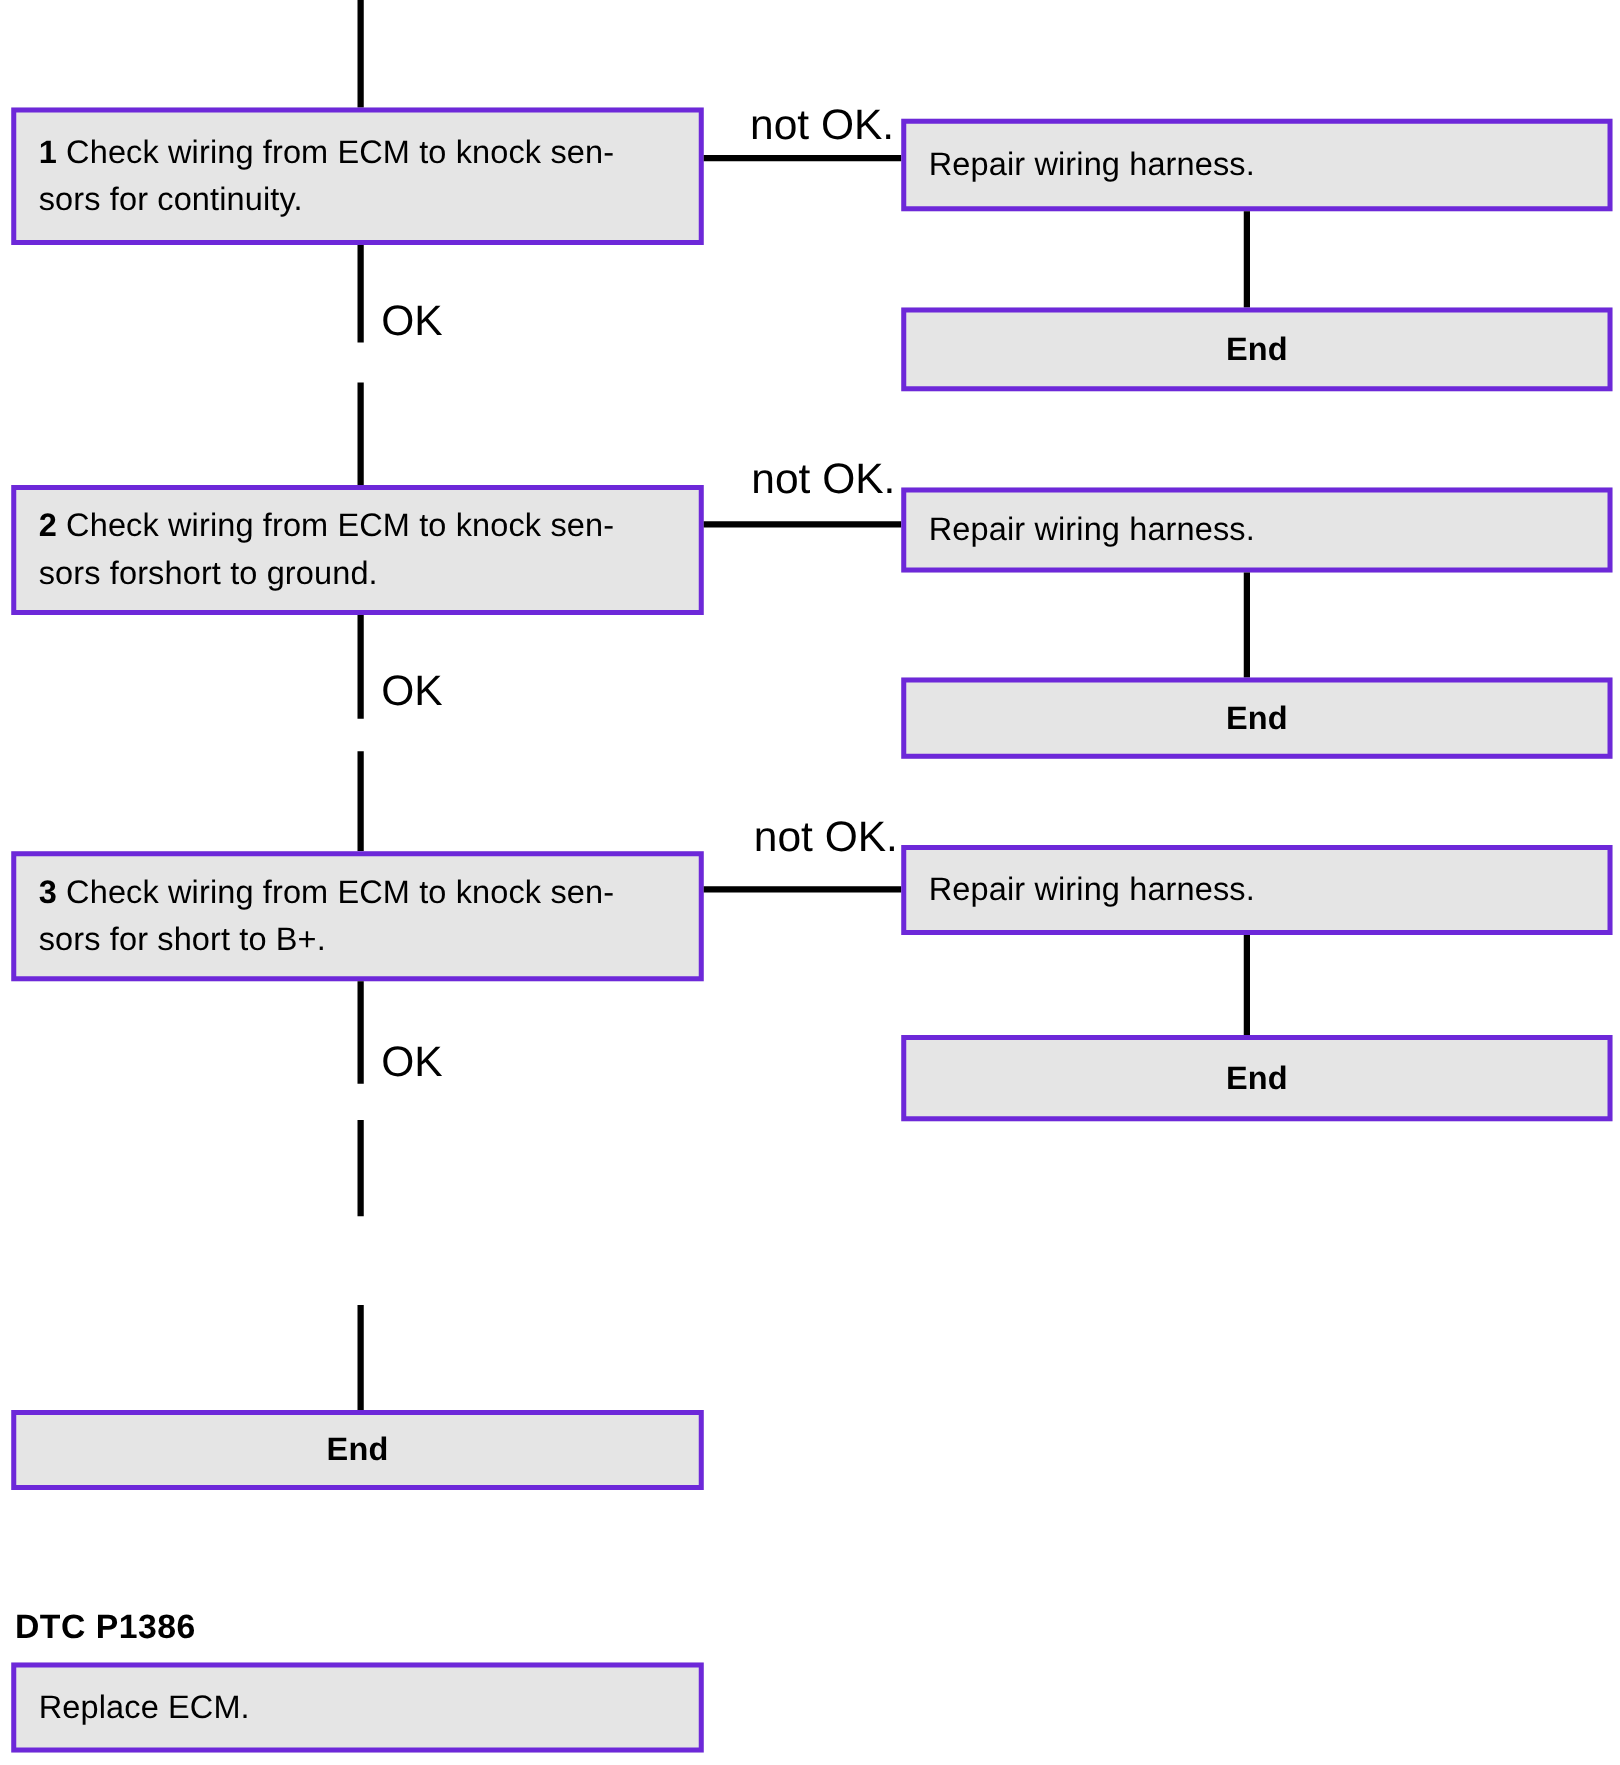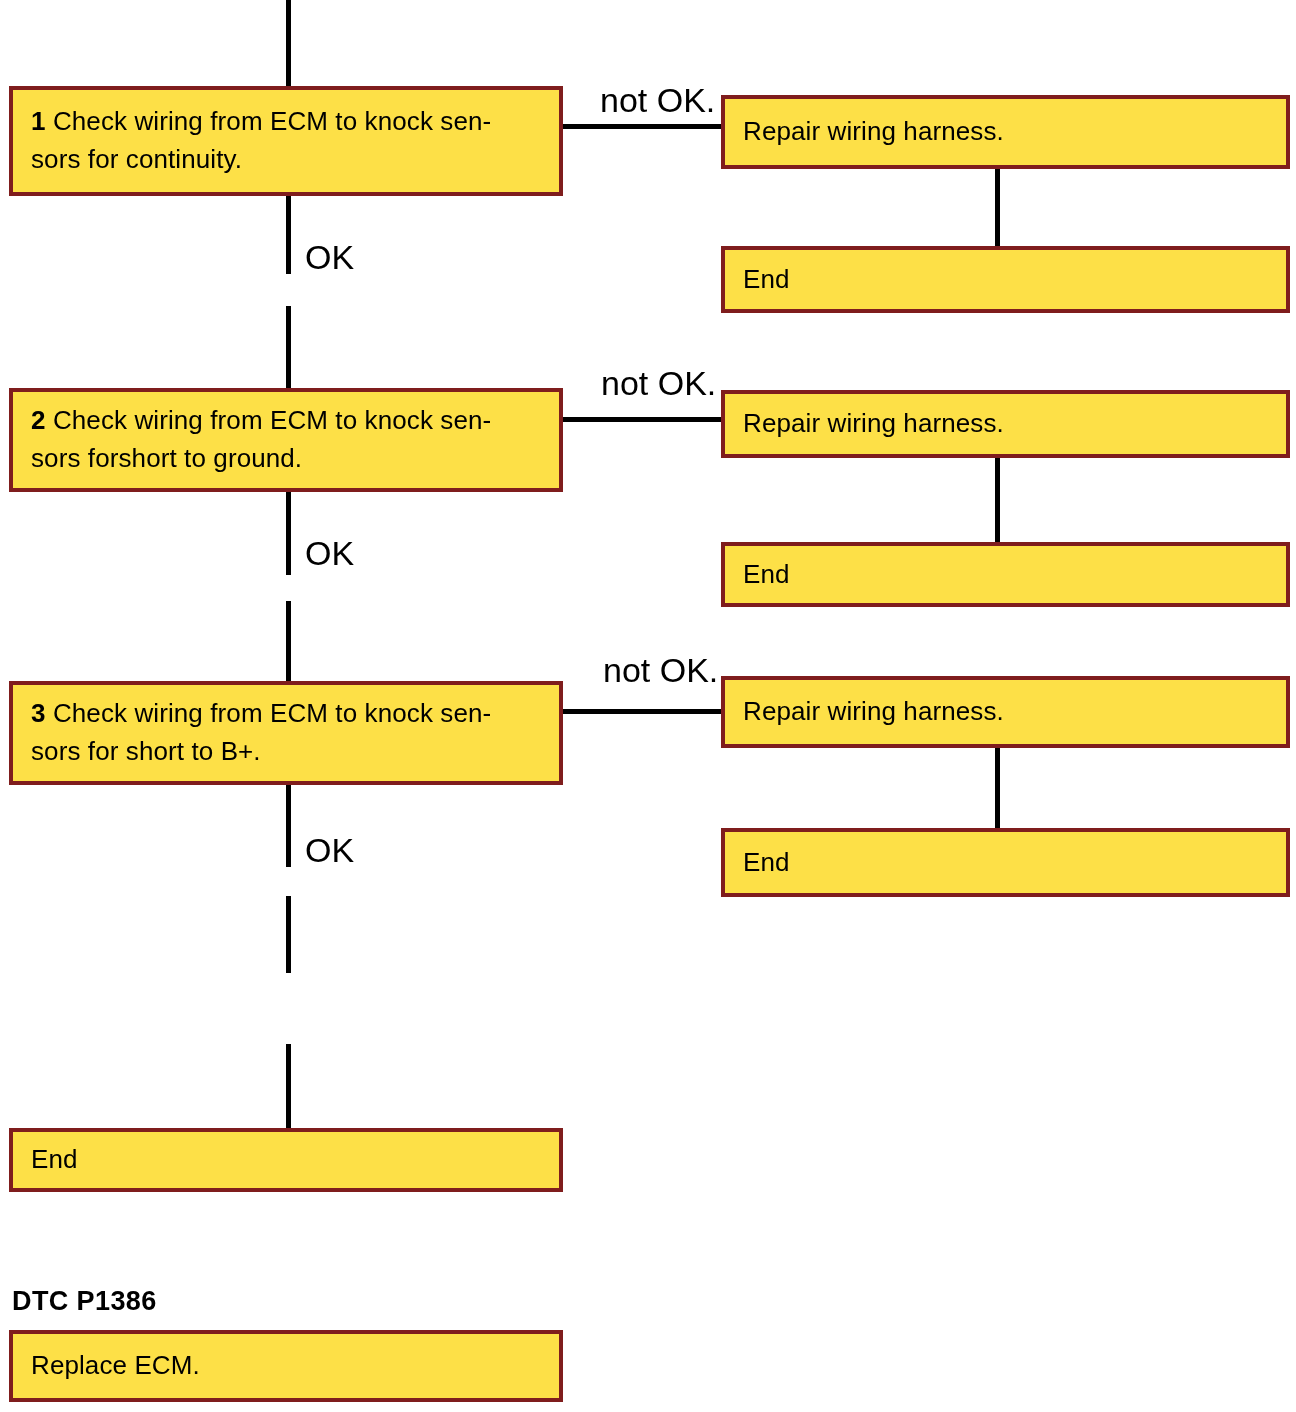--- a/index.html
+++ b/index.html
@@ -16,36 +16,37 @@
     position: relative;
     width: 1296px;
     height: 1412px;
     overflow: hidden;
     background: #ffffff;
   }
   
   .box {
     position: absolute;
     box-sizing: border-box;
-    border: 4px solid #7f1d1d;
-    background: #fde047;
+    border: 4px solid #6d28d9;
+    background: #e5e5e5;
     display: flex;
     flex-direction: column;
     justify-content: center;
   }
   .box .txt {
     display: block;
     font-size: 26px;
     line-height: 1.45;
     padding: 0 18px;
     white-space: pre-line;
     letter-spacing: 0.1px;
   }
   .box.bold .txt {
-    font-weight: normal;
+    font-weight: bold;
+    text-align: center;
   }
   .step-num {
     font-weight: bold;
   }
   
   .vline {
     position: absolute;
     width: 5px;
     background: #000000;
   }

